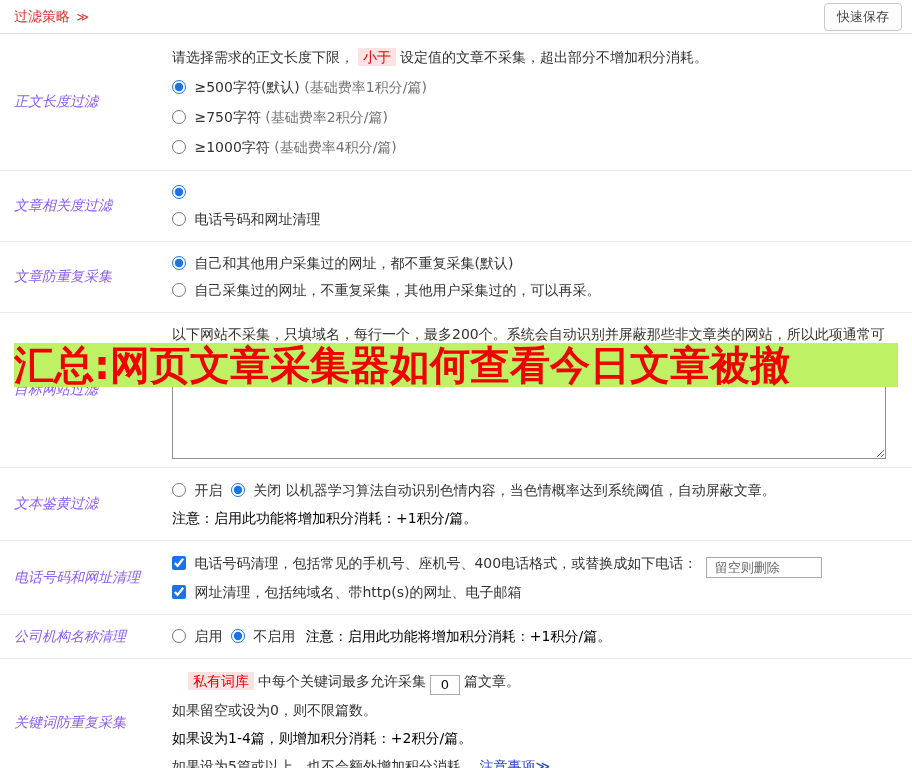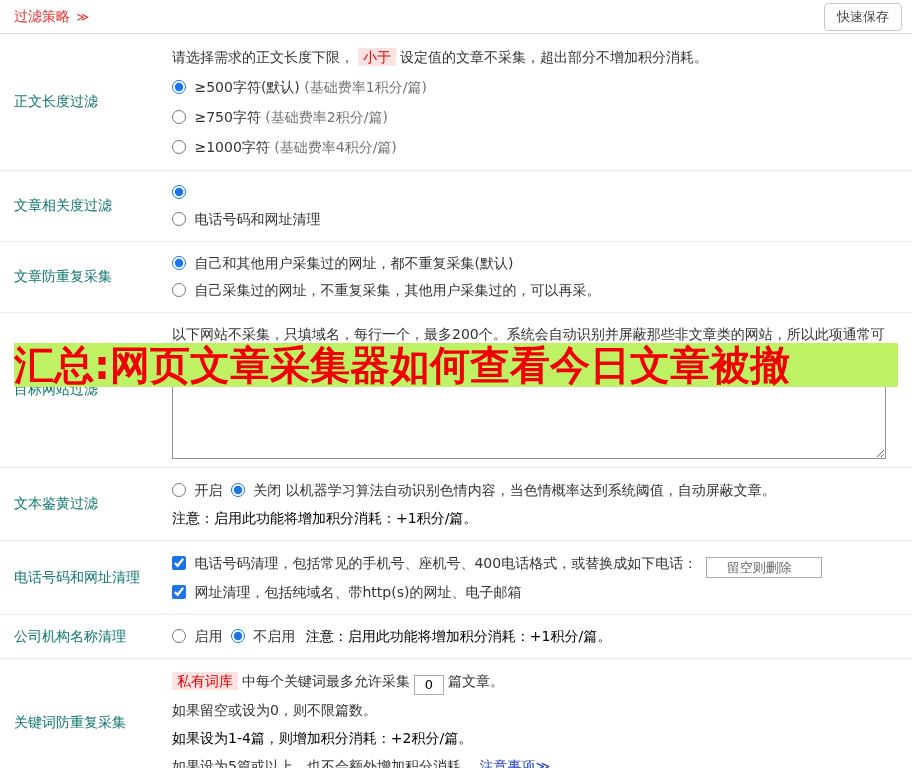--- a/index.html
+++ b/index.html
@@ -18,21 +18,21 @@
   }
   .page-title { color:#e03030; font-size:14px; cursor:pointer; }
   .page-title .arrow { font-size:12px; margin-left:2px; }
   .save-btn {
     background:#fdfdfd; border:1px solid #c9c9c9; border-radius:4px;
     padding:4px 12px; font-size:13px; color:#444; cursor:pointer;
     font-family:inherit;
   }
 
   .row { display:flex; border-bottom:1px solid #ebebeb; }
-  .row-label { flex:0 0 172px; display:flex; align-items:center; padding-left:14px; color:#0f766e; }
+  .row-label { flex:0 0 172px; display:flex; align-items:center; padding-left:14px; color:#8b5cf6;font-style:italic; }
   .row-content { flex:1; padding:8px 14px 8px 0; }
 
   .line { line-height:30px; }
   .line-sm { line-height:27px; }
   .line-md { line-height:28px; }
   .line-kw { line-height:26px; padding:1px 0; }
 
   .red { color:#000000; }
   .red-u { color:#737373; }
   .hl { color:#e60000; background:#fde2e2; padding:1px 5px; margin:0 4px; }
@@ -50,21 +50,21 @@
     border:1px solid #919191; font-family:inherit; font-size:13px;
     resize:both;
   }
 
   .small-input {
     width:30px; height:20px; border:1px solid #aaa; text-align:center;
     font-size:13px; font-family:inherit; margin:0 4px; vertical-align:-3px;
   }
   .phone-input {
     width:116px; height:21px; border:1px solid #aaa; font-size:13px;
-    font-family:inherit; padding:0 20px; margin-left:4px; vertical-align:-4px;
+    font-family:inherit; padding:0 8px; margin-left:4px; vertical-align:-4px;
   }
   .phone-input::placeholder { color:#666; }
 
   .overlay-banner {
     position:absolute; left:14px; right:14px; top:343px; height:44px;
     background:#bef264; display:flex; align-items:center;
     overflow:hidden; white-space:nowrap;
   }
   .overlay-banner .overlay-text {
     font-size:40px; font-weight:bold; color:#f00000; line-height:44px;
@@ -207,21 +207,21 @@
         </label>
         <span class="red" style="margin-left:6px;">注意：启用此功能将增加积分消耗：+1积分/篇。</span>
       </div>
     </div>
   </div>
 
   <div class="row" style="border-bottom:none;">
     <div class="row-label">关键词防重复采集</div>
     <div class="row-content">
       <div class="line-kw">
-        <span class="hl" style="margin-left:0;">私有词库</span><span>中每个关键词最多允许采集</span><input type="text" class="small-input" value="0" style=""><span>篇文章。</span>
+        <span class="hl" style="margin-left:16px;">私有词库</span><span>中每个关键词最多允许采集</span><input type="text" class="small-input" value="0" style=""><span>篇文章。</span>
       </div>
       <div class="line-kw">如果留空或设为0，则不限篇数。</div>
       <div class="line-kw red">如果设为1-4篇，则增加积分消耗：+2积分/篇。</div>
       <div class="line-kw">
         <span>如果设为5篇或以上，也不会额外增加积分消耗。</span>
         <span class="blue-link">注意事项≫</span>
       </div>
     </div>
   </div>
 

